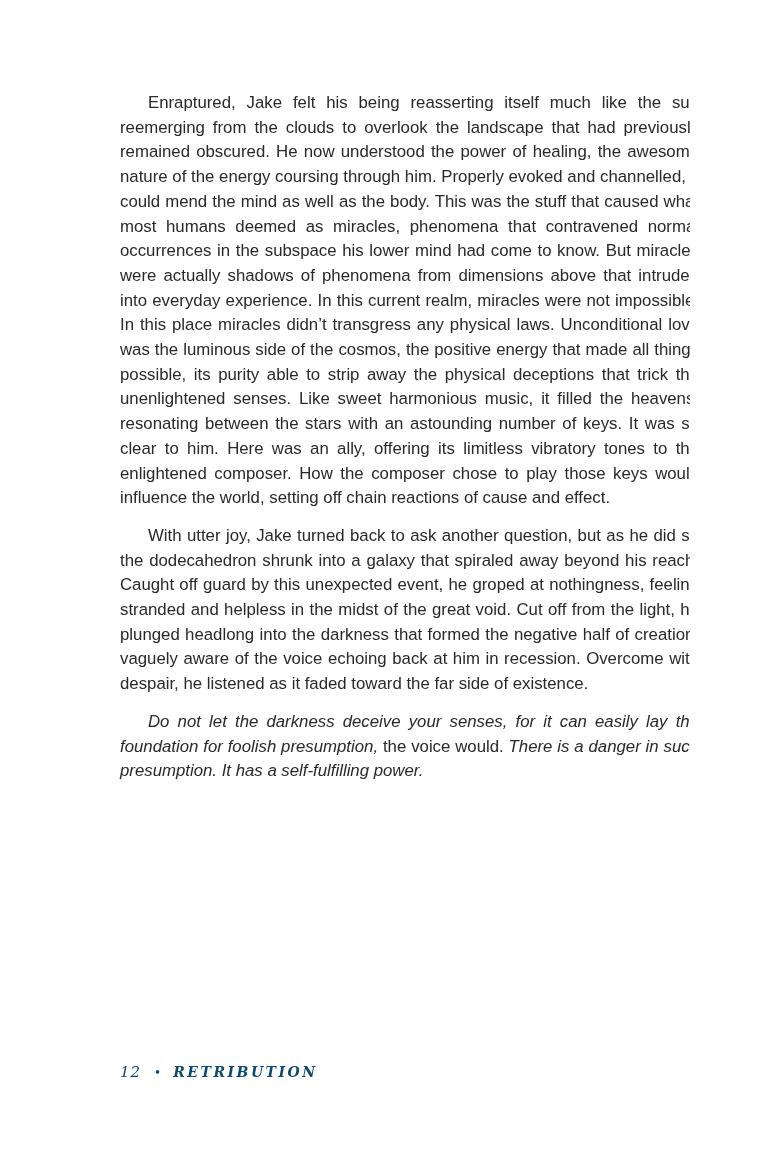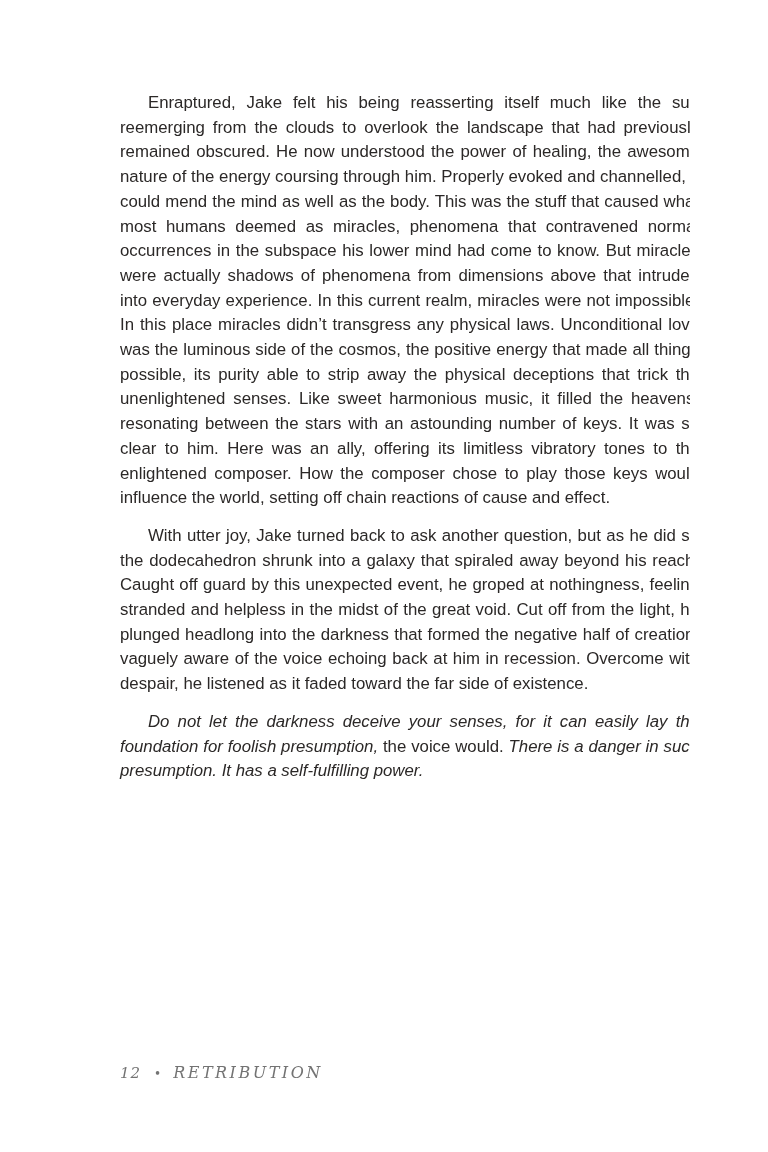--- a/index.html
+++ b/index.html
@@ -33,38 +33,39 @@
   .text-block .it {
     font-style: italic;
   }
   .text-block .rm {
     font-style: normal;
   }
   .footer {
     position: absolute;
     left: 78px;
     top: 1063px;
-    color: #737373;
+    color: #0c4a6e;
     font-family: "DejaVu Serif", serif;
     font-style: italic;
     font-size: 15px;
     display: flex;
     align-items: baseline;
   }
   .footer .page-number {
     letter-spacing: 1px;
   }
   .footer .separator {
     font-style: normal;
     font-size: 12px;
     margin: 0 12px 0 13px;
   }
   .footer .book-title {
     letter-spacing: 2.5px;
-    font-size: 16px;
+    font-size: 14px;
+    font-weight: bold;
   }
 </style>
 </head>
 <body>
 
 <div class="page">
 
   <div class="text-block">
       <p><span class="rm">Enraptured, Jake felt his being reasserting itself much like the sun reemerging from the clouds to overlook the landscape that had previously remained obscured. He now understood the power of healing, the awesome nature of the energy coursing through him. Properly evoked and channelled, it could mend the mind as well as the body. This was the stuff that caused what most humans deemed as miracles, phenomena that contravened normal occurrences in the subspace his lower mind had come to know. But miracles were actually shadows of phenomena from dimensions above that intruded into everyday experience. In this current realm, miracles were not impossible. In this place miracles didn’t transgress any physical laws. Unconditional love was the luminous side of the cosmos, the positive energy that made all things possible, its purity able to strip away the physical deceptions that trick the unenlightened senses. Like sweet harmonious music, it filled the heavens, resonating between the stars with an astounding number of keys. It was so clear to him. Here was an ally, offering its limitless vibratory tones to the enlightened composer. How the composer chose to play those keys would influence the world, setting off chain reactions of cause and effect.</span></p>
       <p><span class="rm">With utter joy, Jake turned back to ask another question, but as he did so the dodecahedron shrunk into a galaxy that spiraled away beyond his reach. Caught off guard by this unexpected event, he groped at nothingness, feeling stranded and helpless in the midst of the great void. Cut off from the light, he plunged headlong into the darkness that formed the negative half of creation, vaguely aware of the voice echoing back at him in recession. Overcome with despair, he listened as it faded toward the far side of existence.</span></p>

